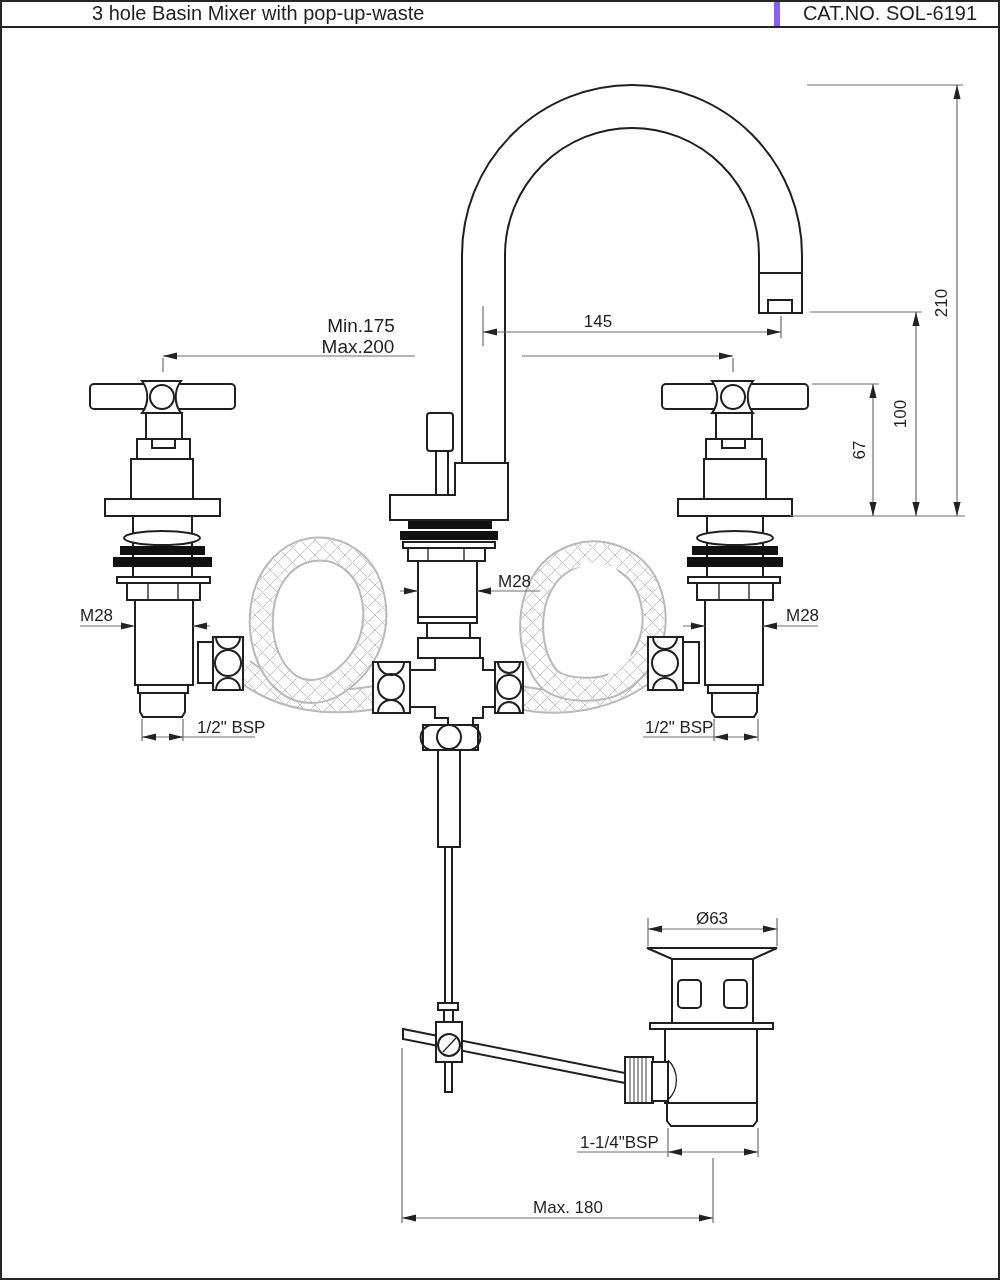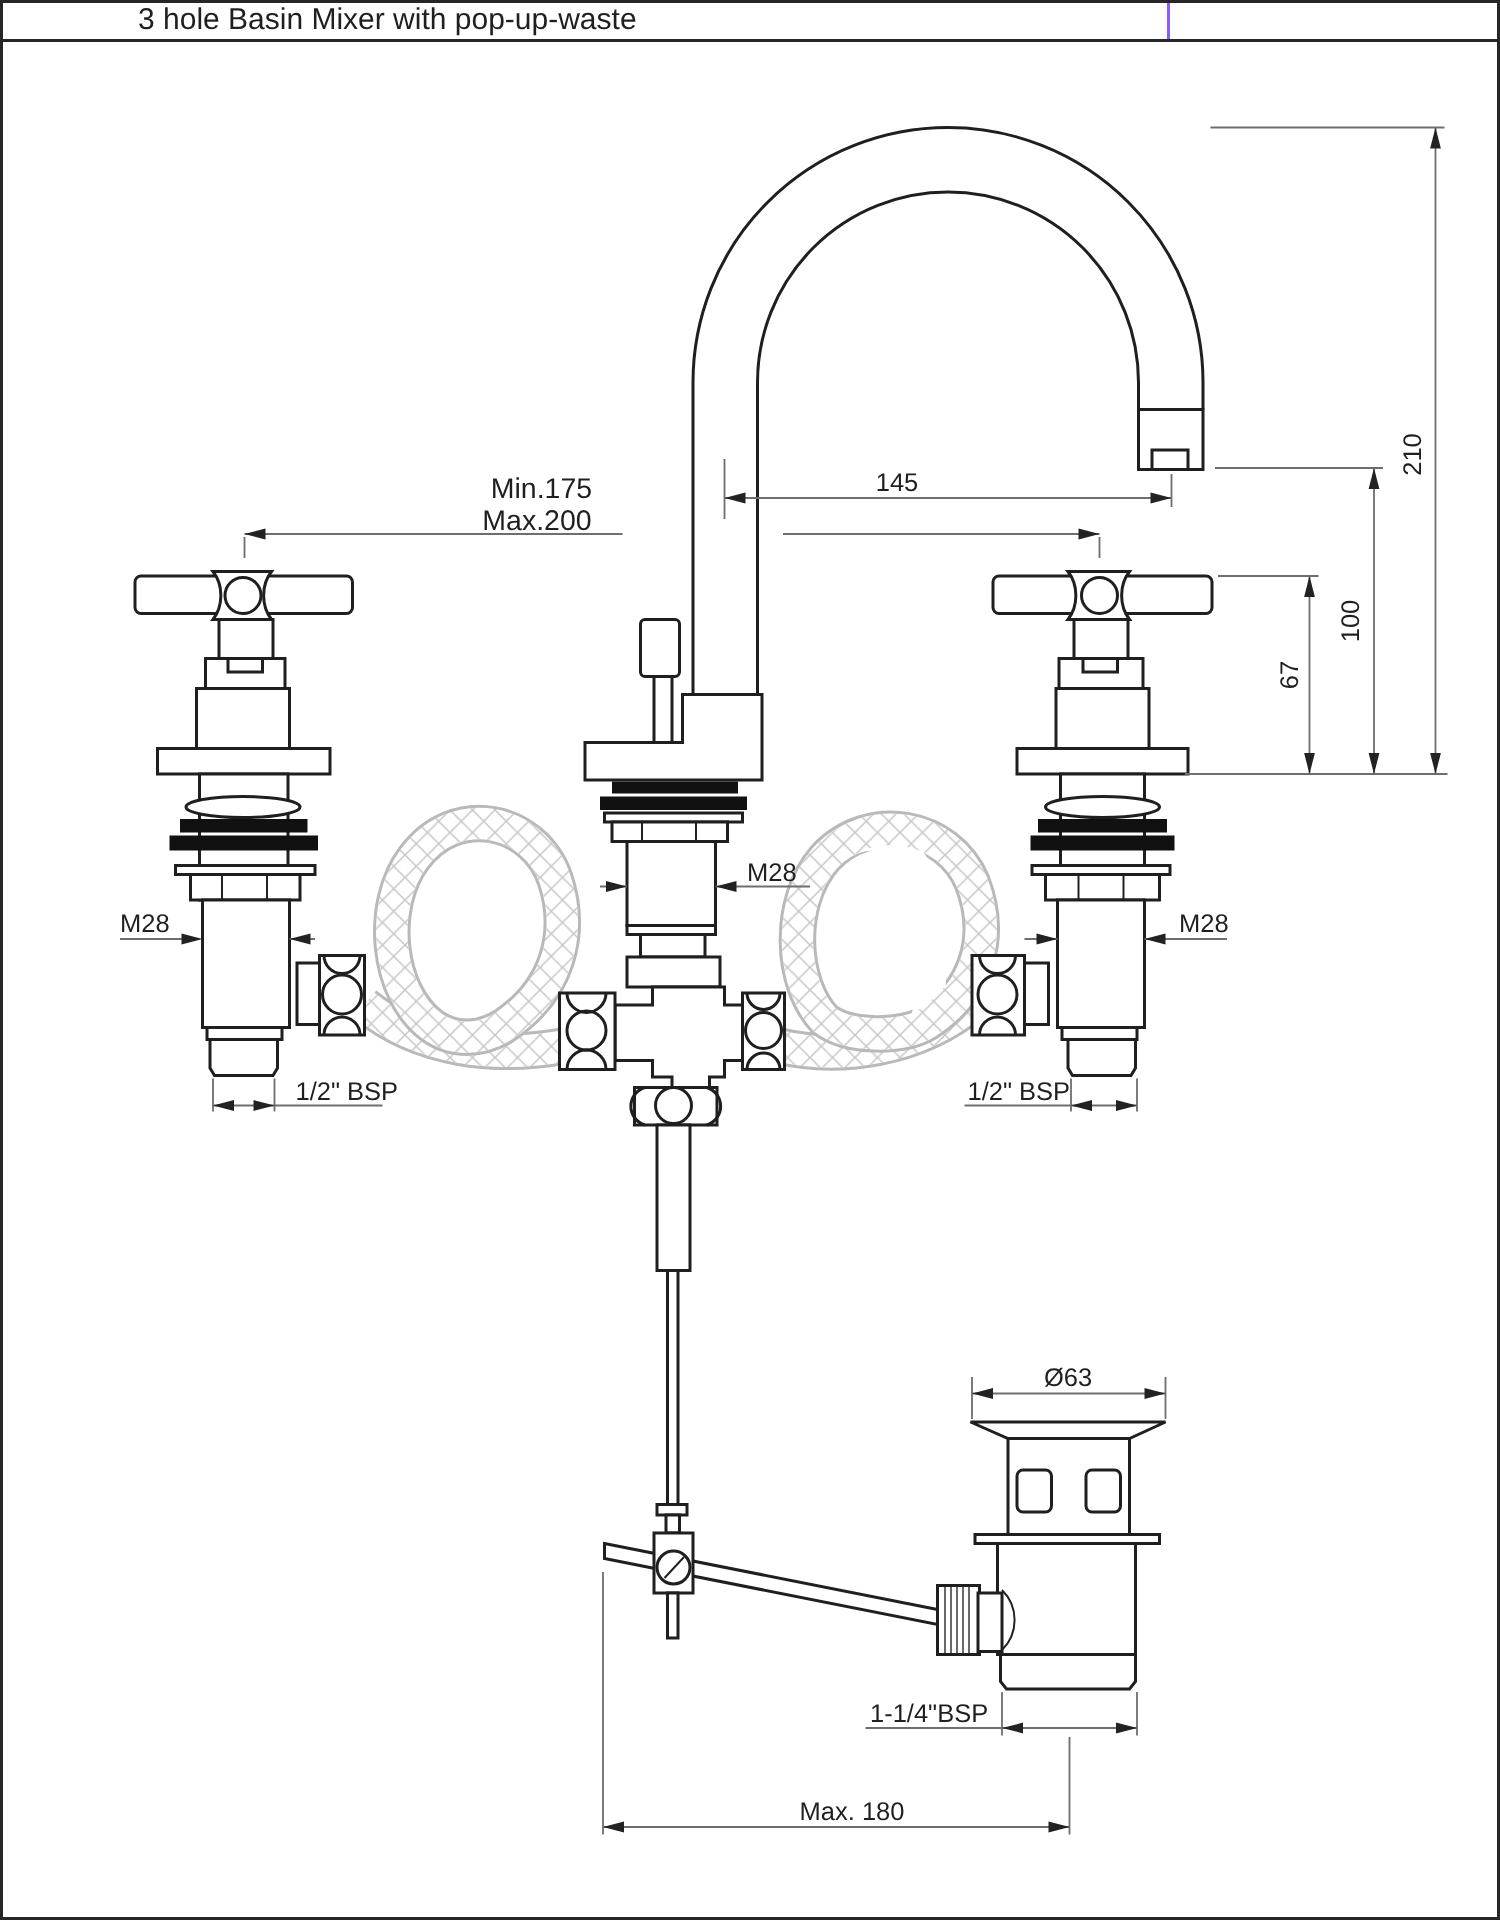--- a/index.html
+++ b/index.html
@@ -8,21 +8,21 @@
     font-family:"Liberation Sans", sans-serif;color:#1f1f1f;overflow:hidden;
     margin:0 auto;
   }
   .frame{position:absolute;inset:0;border:2px solid #262626;pointer-events:none;}
   .title-bar{
     position:absolute;left:0;top:0;width:1000px;height:28px;
     display:flex;box-sizing:border-box;border-bottom:2px solid #262626;background:#fff;
   }
   .title-cell{
     flex:0 0 780px;box-sizing:border-box;display:flex;align-items:center;
-    padding-left:92px;font-size:20px;border-right:2px solid #8b5cf6;white-space:nowrap;
+    padding-left:92px;font-size:20px;border-right:6px solid #8b5cf6;white-space:nowrap;
   }
   .cat-cell{
     flex:1 1 auto;display:flex;align-items:center;justify-content:center;
     font-size:20px;white-space:nowrap;
   }
   svg.drawing{position:absolute;left:0;top:0;}
   svg .part{fill:#ffffff;stroke:#1f1f1f;stroke-width:2;}
   svg .partline{fill:none;stroke:#1f1f1f;stroke-width:2;}
   svg .thin{fill:none;stroke:#1f1f1f;stroke-width:1.3;}
   svg .black{fill:#111111;stroke:none;}
@@ -33,20 +33,21 @@
   svg .hosewhite{fill:none;stroke:#ffffff;stroke-width:21;}
   svg .hosefill{fill:none;stroke:url(#braid);stroke-width:21;}
 </style>
 </head>
 <body>
 
 <div class="page">
 
   <div class="title-bar">
     <div class="title-cell">3 hole Basin Mixer with pop-up-waste</div>
+    <div class="cat-cell">CAT.NO. SOL-6191</div>
   </div>
 
   <svg class="drawing" width="1000" height="1280" viewBox="0 0 1000 1280">
     <defs>
       <pattern id="braid" patternUnits="userSpaceOnUse" width="15" height="15">
         <path d="M0 0 L15 15 M15 0 L0 15" stroke="#c6c6c6" stroke-width="1" fill="none"></path>
       </pattern>
       <pattern id="knurl" patternUnits="userSpaceOnUse" width="4" height="8">
         <path d="M2 0 V8" stroke="#4a4a4a" stroke-width="1.1"></path>
       </pattern>

